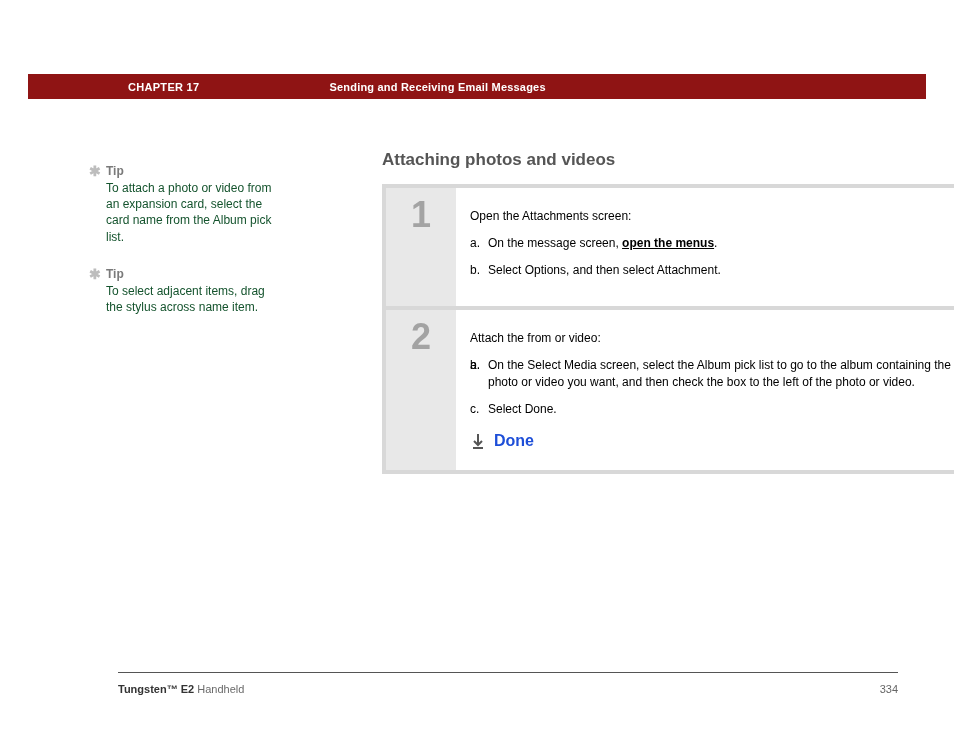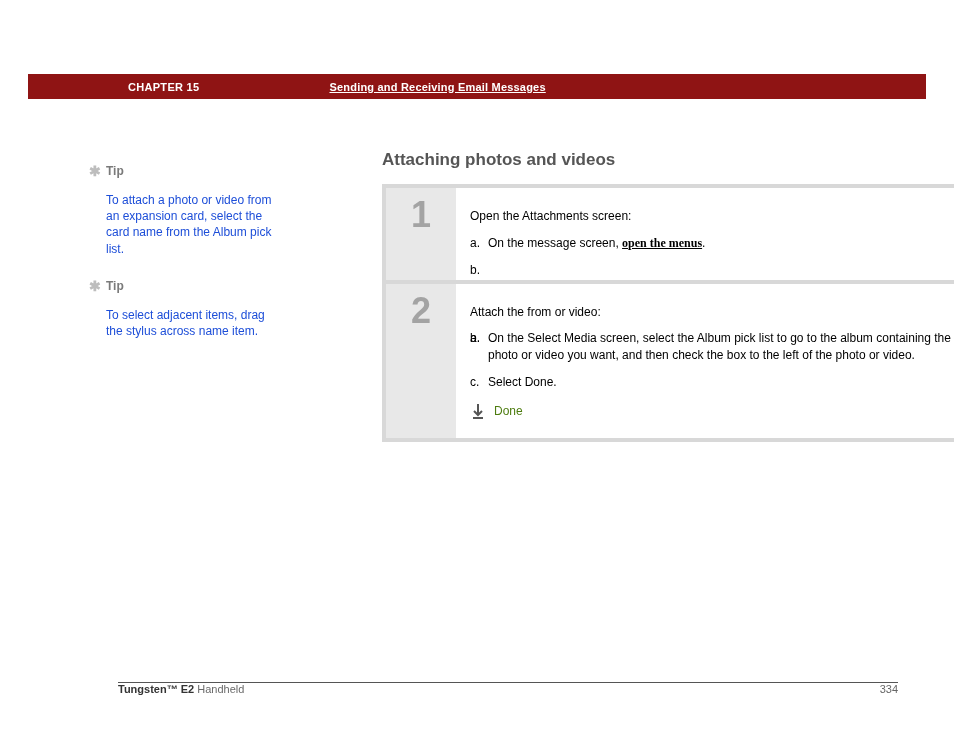--- a/index.html
+++ b/index.html
@@ -18,21 +18,21 @@
     right: 28px;
     height: 25px;
     background: #8f1414;
     color: #fff;
     font-size: 11px;
     font-weight: bold;
     display: flex;
     align-items: center;
   }
   .chapter-label { margin-left: 100px; letter-spacing: 0.3px; }
-  .chapter-title { margin-left: 130px; letter-spacing: 0.2px; text-decoration: underline; }
+  .chapter-title { margin-left: 130px; letter-spacing: 0.2px; }
   .sidebar {
     position: absolute;
     top: 164px;
     left: 106px;
     width: 175px;
   }
   .tip-block { margin-bottom: 22px; }
   .tip-header {
     color: #7a7a7a;
     font-weight: bold;
@@ -40,24 +40,24 @@
     position: relative;
   }
   .tip-star {
     position: absolute;
     left: -17px;
     top: -1px;
     color: #bdbdbd;
     font-size: 14px;
   }
   .tip-body {
-    color: #1d4ed8;
+    color: #14532d;
     font-size: 12px;
     line-height: 1.35;
-    margin-top: 14px;
+    margin-top: 2px;
   }
   .main {
     position: absolute;
     top: 150px;
     left: 354px;
     width: 622px;
     margin-left: 28px;
   }
   .section-title {
     color: #555555;
@@ -99,57 +99,56 @@
     position: relative;
   }
   .sub-list li .marker {
     position: absolute;
     left: 0;
     top: 0;
   }
   .link-underline {
     font-weight: bold;
     text-decoration: underline;
-    font-family: Liberation Serif, serif;
   }
   .done-row {
     display: flex;
     align-items: center;
     margin-top: 12px;
   }
   .done-icon {
     width: 16px;
     height: 16px;
     margin-right: 8px;
   }
   .done-label {
-    font-weight: normal;
-    color: #4d7c0f;
-    font-size: 12px;
+    font-weight: bold;
+    color: #1d4ed8;
+    font-size: 16px;
   }
   .footer {
     position: absolute;
     left: 118px;
     right: 56px;
     bottom: 43px;
     border-top: 1px solid #555;
-    padding-top: 0;
+    padding-top: 10px;
     display: flex;
     justify-content: space-between;
     font-size: 11px;
     color: #6a6a6a;
   }
   .footer .product strong { color: #333; font-weight: bold; }
   .page-num { color: #666; }
 </style>
 </head>
 <body>
 
 <div class="header-bar">
-  <span class="chapter-label">CHAPTER 15</span>
+  <span class="chapter-label">CHAPTER 17</span>
   <span class="chapter-title">Sending and Receiving Email Messages</span>
 </div>
 
 <div class="sidebar">
   <div class="tip-block">
     <div class="tip-header">
       <span class="tip-star">✱</span>
       <span>Tip</span>
     </div>
     <div class="tip-body">To attach a photo or video from an expansion card, select the card name from the Album pick list.</div>
@@ -172,20 +171,21 @@
       <div class="step-num-cell">1</div>
       <div class="step-content">
         <div class="step-intro">Open the Attachments screen:</div>
         <ul class="sub-list">
           <li>
             <span class="marker">a.</span>
             <span>On the message screen, </span><span class="link-underline">open the menus</span><span>.</span>
           </li>
           <li>
             <span class="marker">b.</span>
+            <span>Select Options, and then select Attachment.</span>
           </li>
         </ul>
       </div>
     </div>
 
     <div class="step-box">
       <div class="step-num-cell">2</div>
       <div class="step-content">
         <div class="step-intro">Attach the from or video:</div>
         <ul class="sub-list">

